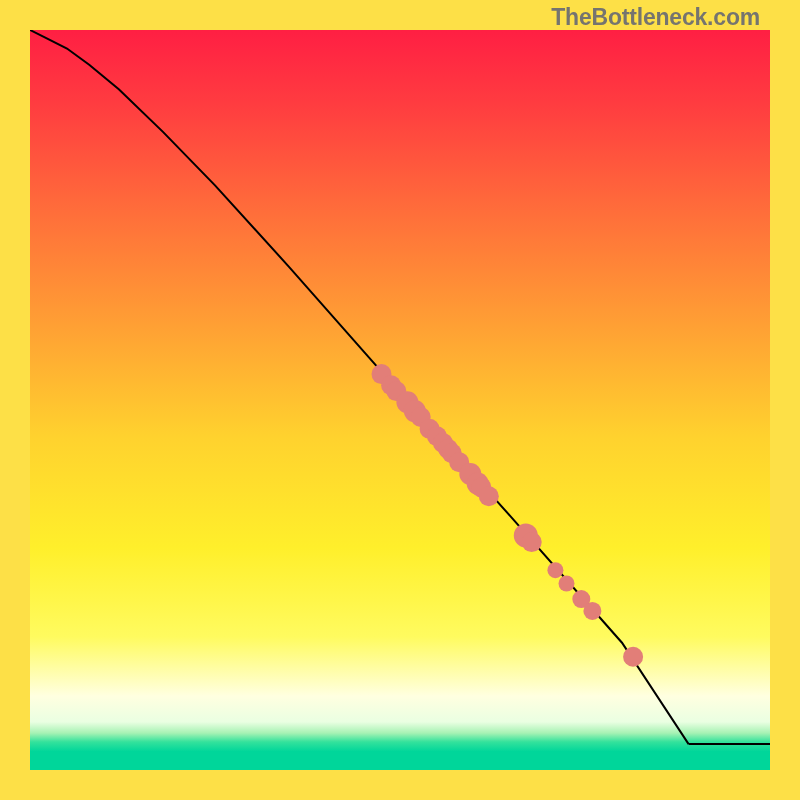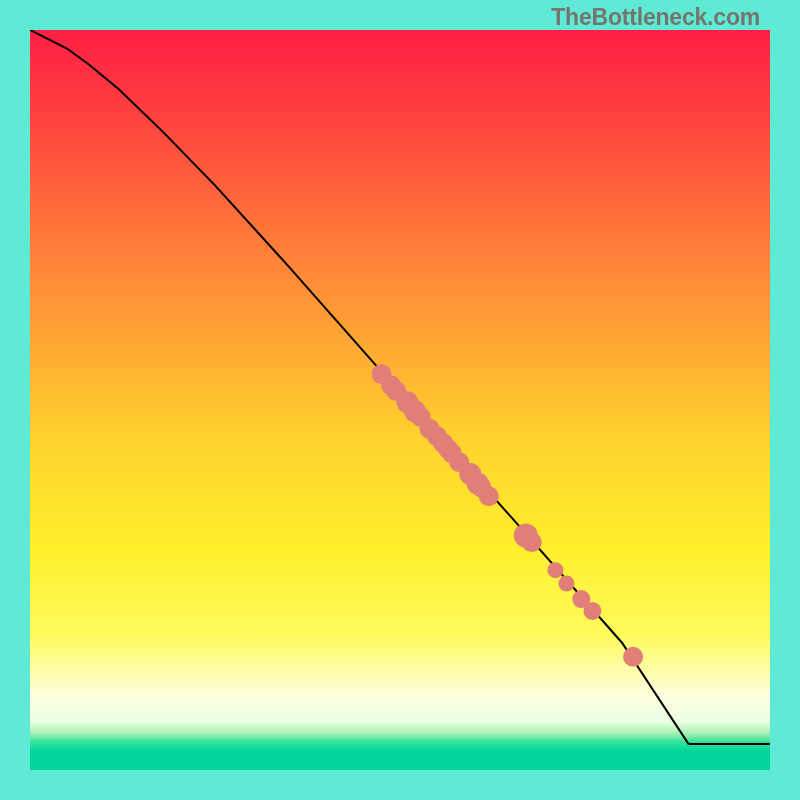--- a/index.html
+++ b/index.html
@@ -1,16 +1,16 @@
 <!DOCTYPE html>
 <html><head>
 <meta charset="utf-8">
 <style>
   html,body{margin:0;padding:0;width:800px;height:800px;overflow:hidden}
-  .frame{position:absolute;inset:0;background:#5eead4}
+  .frame{position:absolute;inset:0;background:#fde047}
   .plot{position:absolute;left:30px;top:30px;width:740px;height:740px}
   .watermark{position:absolute;top:4px;right:40px;
     font:600 23px Arial,Helvetica,sans-serif;color:#75746f;
     letter-spacing:-0.2px}
 </style>
 </head>
 <body>
 
 <div class="frame">
   <svg class="plot" width="740" height="740" viewBox="0 0 740 740">

